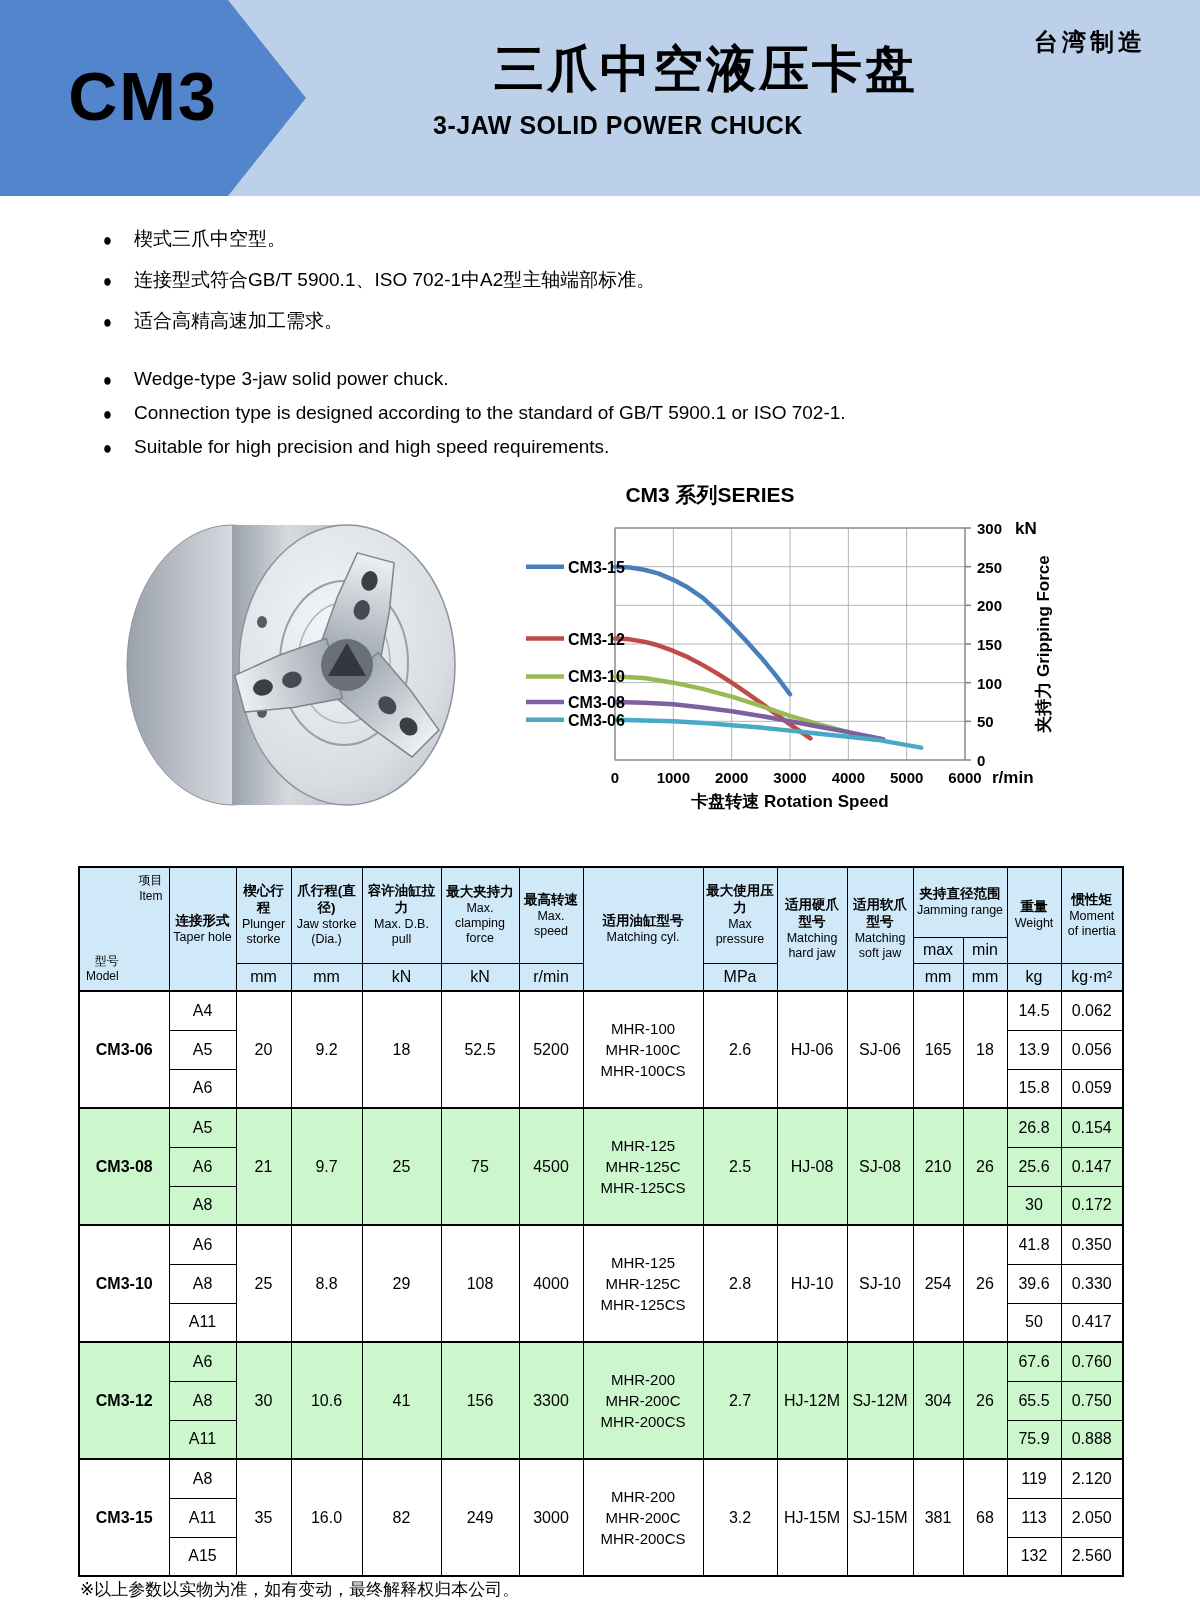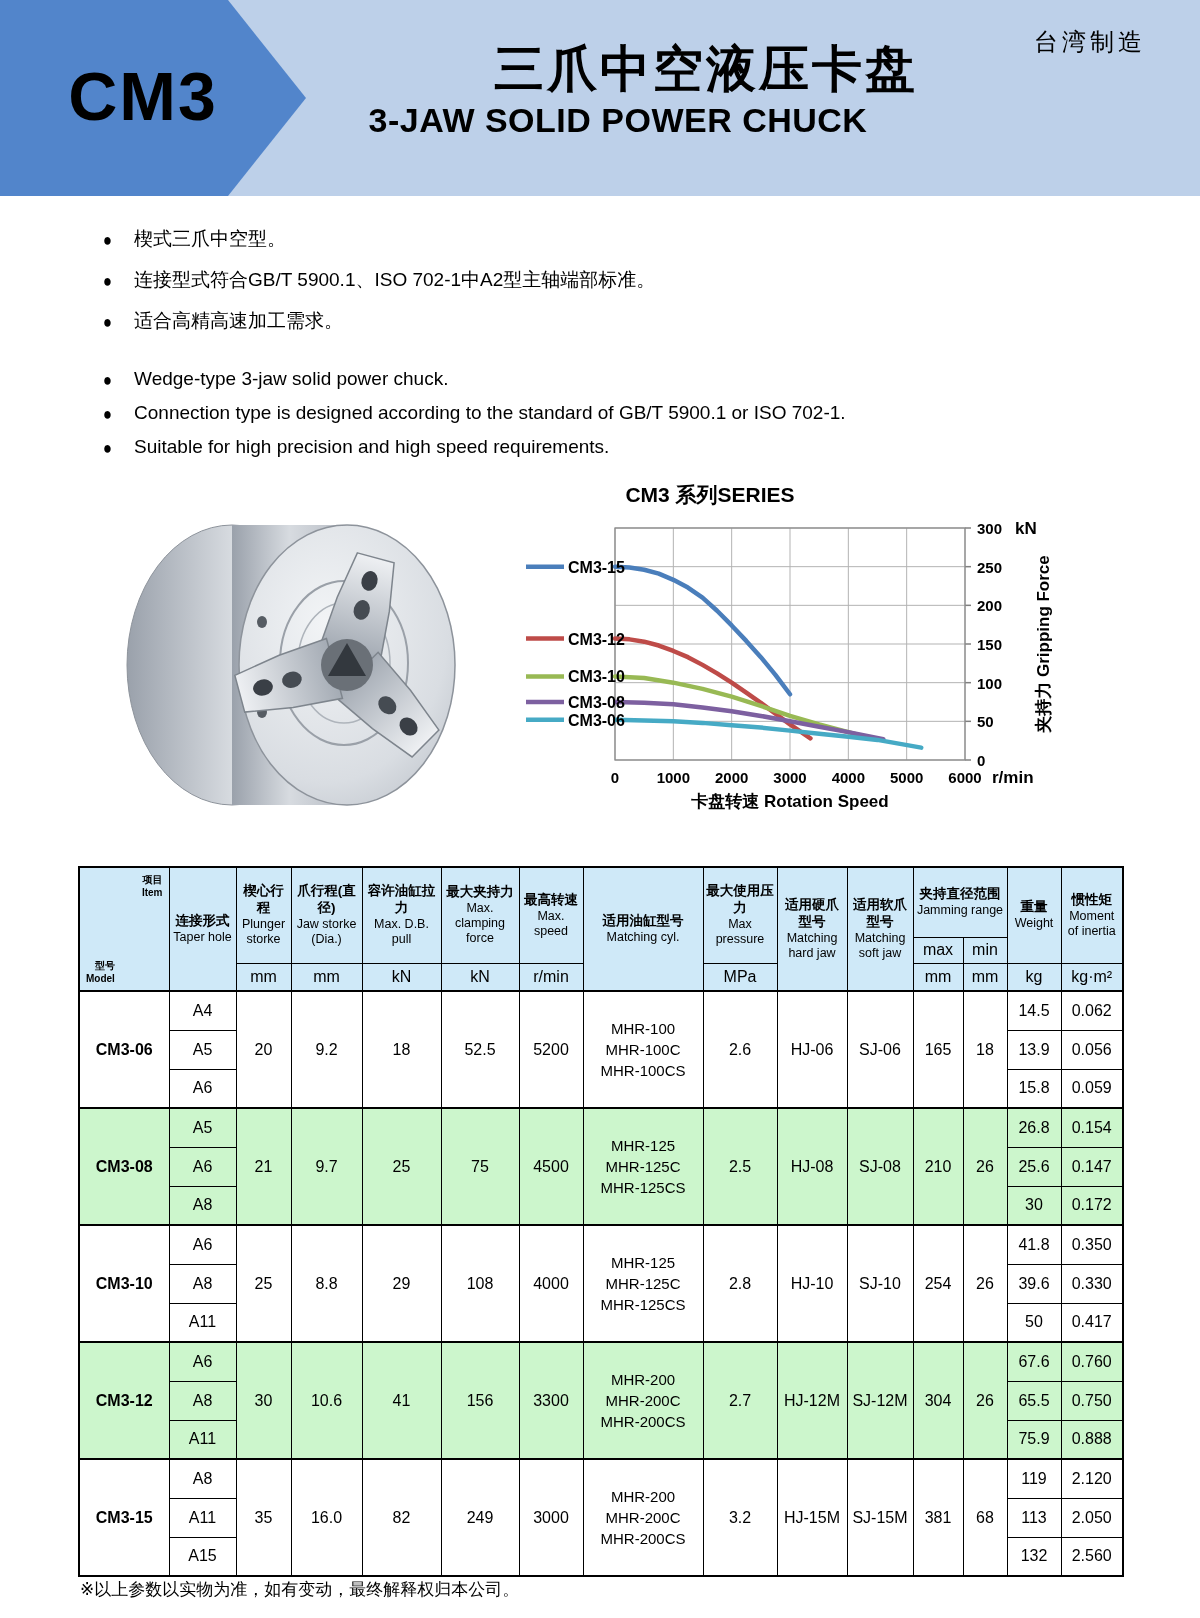--- a/index.html
+++ b/index.html
@@ -6,22 +6,22 @@
   .page{position:relative;width:1200px;height:1618px;background:#fff;overflow:hidden;
         font-family:"Liberation Sans","DejaVu Sans",sans-serif;color:#000;}
 
   
   .banner{position:absolute;left:0;top:0;width:1200px;height:196px;background:#bdd0e9;}
   .chevron{position:absolute;left:0;top:0;}
   .model-code{position:absolute;left:18px;top:52px;width:250px;text-align:center;
               font-size:68px;font-weight:600;letter-spacing:2px;line-height:1.3;}
   .titles{position:absolute;left:318px;top:38px;width:600px;text-align:center;}
   .title-zh{margin:0;font-size:50px;font-weight:700;letter-spacing:3px;line-height:1.25;text-align:right;}
-  .title-en{margin:0 0 0;font-size:34px;font-weight:700;letter-spacing:0.5px;}
-  .origin{position:absolute;right:54px;top:26px;font-size:24px;letter-spacing:4px;font-weight:400;}
+  .title-en{margin:10px 0 0;font-size:25px;font-weight:700;letter-spacing:0.5px;}
+  .origin{position:absolute;right:54px;top:26px;font-size:24px;letter-spacing:4px;font-weight:700;}
 
   
   .features{position:absolute;left:103px;margin:0;padding:0;list-style:none;font-size:19px;}
   .features.zh{top:226px;}
   .features.en{top:368px;}
   .features li{display:flex;align-items:center;margin-bottom:15px;}
   .features.en li{margin-bottom:12px;}
   .dot{font-size:15px;margin-right:22px;transform:scaleY(1.2);line-height:1;}
 
   
@@ -56,21 +56,21 @@
   .spec td.cyl{white-space:pre-line;font-size:15px;line-height:1.4;}
   .spec tr.green td{background:#ccf6cc;}
   .spec tr.sep td{border-top:2px solid #000;}
   th.corner{position:relative;padding:0;
     background-color:#cfe9f8;
     background-image:linear-gradient(to bottom right,
       transparent calc(50% - 0.8px), #000 calc(50% - 0.8px),
       #000 calc(50% + 0.8px), transparent calc(50% + 0.8px));}
   .corner .tr-lab{position:absolute;top:5px;right:6px;text-align:right;}
   .corner .bl-lab{position:absolute;bottom:5px;left:6px;text-align:right;}
-  .corner span{display:block;font-size:10px;line-height:1.3;font-weight:700;}
+  .corner span{display:block;font-size:12px;line-height:1.3;font-weight:400;}
 
   .footnote{position:absolute;left:80px;top:1578px;margin:0;font-size:17px;}
 </style>
 </head>
 <body>
 
 <div class="page">
 
   <header class="banner">
     <svg class="chevron" width="310" height="196" viewBox="0 0 310 196">

